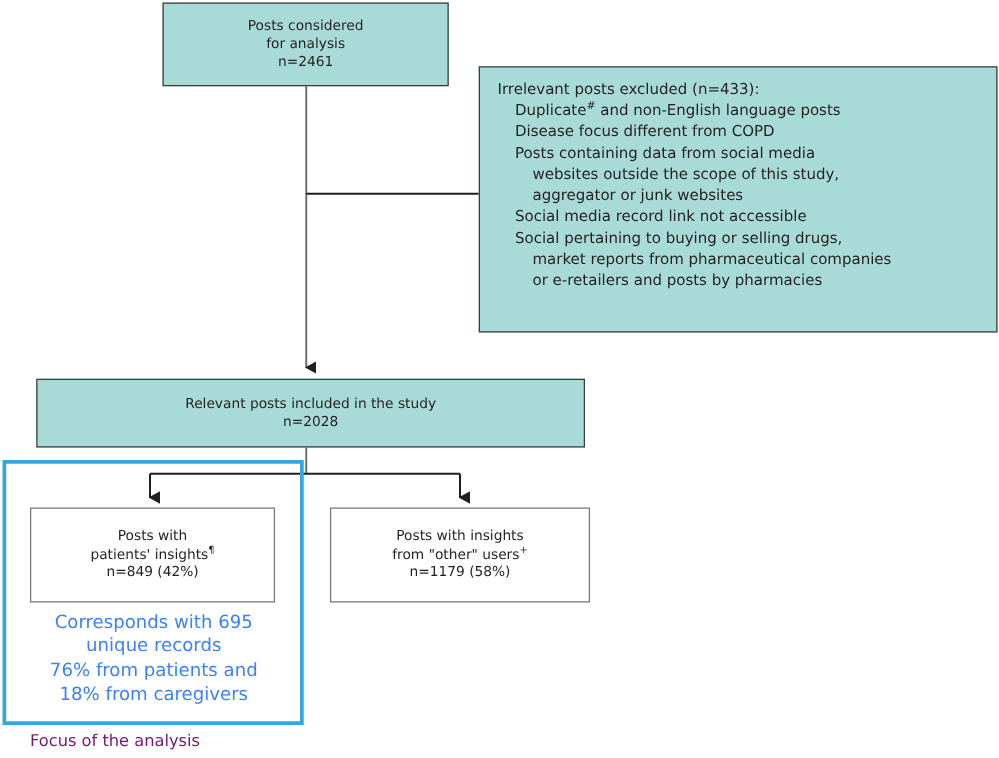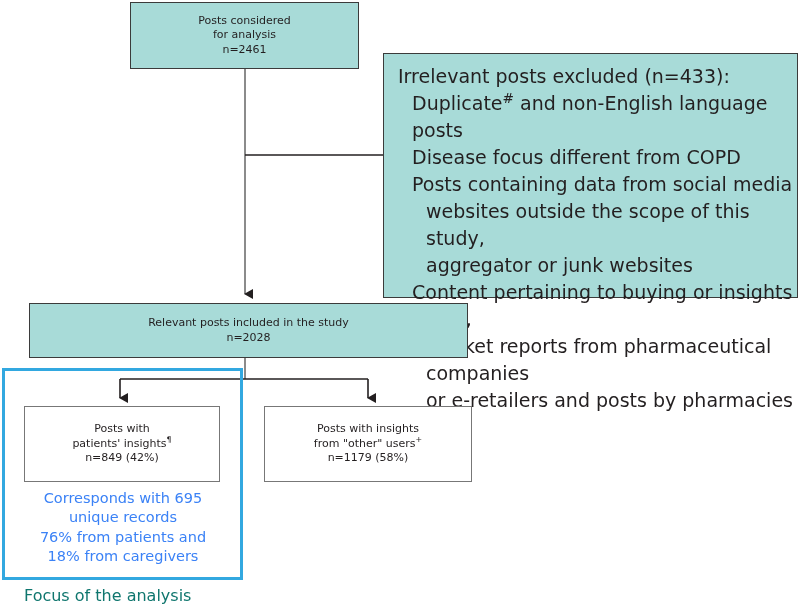--- a/index.html
+++ b/index.html
@@ -34,24 +34,24 @@
   .teal { background: #a8dbd8; }
   .white { background: #ffffff; border-color: #777777; }
   .center-text { text-align: center; }
   .left-text { text-align: left; }
 
   
   #box-considered {
     left: 130px; top: 2px; width: 229px; height: 67px;
   }
   #box-excluded {
-    left: 383px; top: 53px; width: 415px; height: 245px;
+    left: 383px; top: 53px; width: 415px; height: 213px;
     padding: 9px 0 0 14px;
     justify-content: flex-start;
-    font-size: 19px;
+    font-size: 12px;
     line-height: 1.42;
   }
   #box-relevant {
     left: 29px; top: 303px; width: 439px; height: 55px;
   }
   #box-patients {
     left: 24px; top: 406px; width: 196px; height: 76px;
   }
   #box-other {
     left: 264px; top: 406px; width: 208px; height: 76px;
@@ -71,22 +71,22 @@
     left: 24px; top: 489px; width: 198px;
     text-align: center;
     font-size: 14.5px;
     line-height: 1.34;
     color: #3b82f6;
   }
   #focus-caption {
     position: absolute;
     left: 24px; top: 586px; width: 250px;
     text-align: left;
-    font-size: 16px;
-    color: #0f766e;
+    font-size: 13px;
+    color: #701a75;
   }
 
   .exc-head { white-space: nowrap; }
   .exc-item {
     padding-left: 14px;
     text-indent: 0;
   }
   .exc-cont {
     padding-left: 28px;
   }
@@ -133,21 +133,22 @@
 </div>
 
 <div class="box teal left-text" id="box-excluded">
   <span class="exc-head">Irrelevant posts excluded  (n=433):</span>
   <div id="excluded-items">
       <div class="exc-item"><span>Duplicate</span><sup>#</sup><span> and non-English language posts</span></div>
       <div class="exc-item"><span>Disease focus different from COPD</span></div>
       <div class="exc-item"><span>Posts containing data from social media</span></div>
       <div class="exc-cont">websites outside the scope of this study,</div>
       <div class="exc-cont">aggregator or junk websites</div>
-      <div class="exc-item"><span>Content pertaining to buying or insights drugs,</span></div>
+      <div class="exc-item"><span>Social media record link not accessible</span></div>
+      <div class="exc-item"><span>Social pertaining to buying or selling drugs,</span></div>
       <div class="exc-cont">market reports from pharmaceutical companies</div>
       <div class="exc-cont">or e-retailers and posts by pharmacies</div>
     </div>
 </div>
 
 <div class="box teal center-text" id="box-relevant">
   <span class="line-row">Relevant posts included in the study</span>
   <span class="line-row">n=2028</span>
 </div>
 

